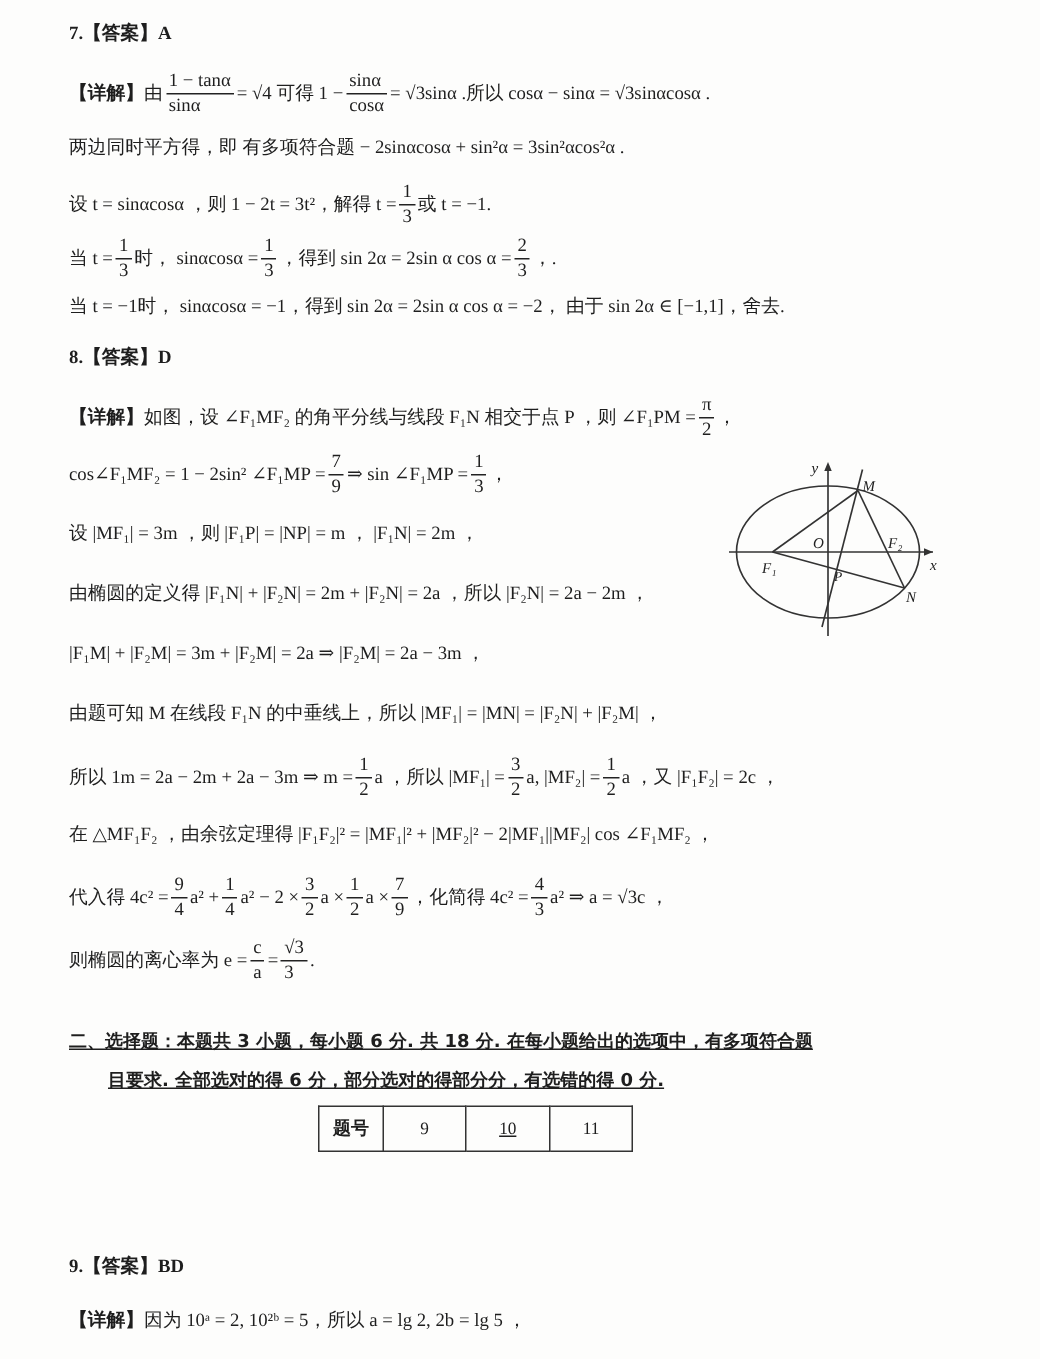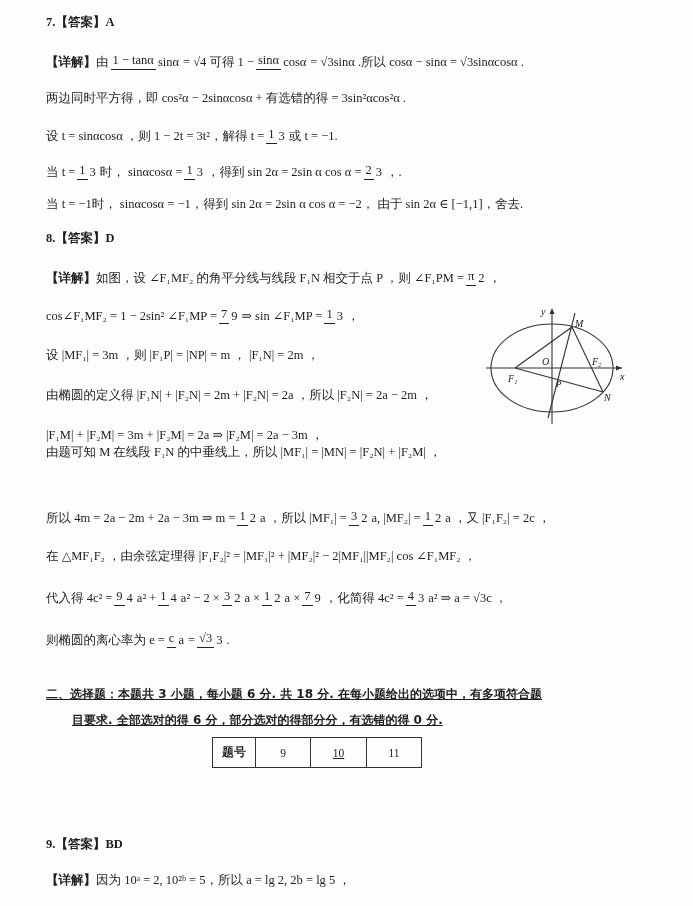--- a/index.html
+++ b/index.html
@@ -15,21 +15,21 @@
   .line {
     position: absolute; left: 46px;
     white-space: nowrap;
     display: flex; align-items: center;
     height: 20px;
     transform: translateY(-50%);
     line-height: 1;
   }
   .head { font-weight: bold; font-size: 12.5px; }
   .frac {
-    display: inline-flex; flex-direction: row; align-items: center;
+    display: inline-flex; flex-direction: column; 
     vertical-align: middle; margin: 0 2px; line-height: 1.05;
   }
   .frac .num { padding: 0 2px 1px; border-bottom: 1px solid #222; }
   .frac .den { padding: 1px 2px 0; }
   .sec { font-weight: bold; font-family: "DejaVu Sans", sans-serif; font-size: 12px; text-decoration: underline; }
   table.ans {
     position: absolute; left: 212px; top: 737px;
     border-collapse: collapse;
     font-size: 11.5px;
   }
@@ -62,21 +62,21 @@
       </span>
     <span>= √4 可得 1 −</span>
     <span class="frac">
         <span class="num">sinα</span>
         <span class="den">cosα</span>
       </span>
     <span>= √3sinα .所以 cosα − sinα = √3sinαcosα .</span>
   </div>
 
   <div class="line" style="top:98px">
-    <span>两边同时平方得，即 cos²α − 2sinαcosα + 有选错的得 = 3sin²αcos²α .</span>
+    <span>两边同时平方得，即 有多项符合题 − 2sinαcosα + sin²α = 3sin²αcos²α .</span>
   </div>
 
   <div class="line" style="top:136px; height:30px">
     <span>设 t = sinαcosα ，则 1 − 2t = 3t²，解得 t =</span>
     <span class="frac">
         <span class="num">1</span>
         <span class="den">3</span>
       </span>
     <span>或 t = −1.</span>
   </div>
@@ -137,26 +137,26 @@
   </div>
 
   <div class="line" style="top:395px">
     <span>由椭圆的定义得 |F₁N| + |F₂N| = 2m + |F₂N| = 2a ，所以 |F₂N| = 2a − 2m ，</span>
   </div>
 
   <div class="line" style="top:435px">
     <span>|F₁M| + |F₂M| = 3m + |F₂M| = 2a ⇒ |F₂M| = 2a − 3m ，</span>
   </div>
 
-  <div class="line" style="top:452px">
+  <div class="line" style="top:475px">
     <span>由题可知 M 在线段 F₁N 的中垂线上，所以 |MF₁| = |MN| = |F₂N| + |F₂M| ，</span>
   </div>
 
   <div class="line" style="top:518px; height:30px">
-    <span>所以 4m = 2a − 2m + 2a − 3m ⇒ m =</span>
+    <span>所以 1m = 2a − 2m + 2a − 3m ⇒ m =</span>
     <span class="frac">
         <span class="num">1</span>
         <span class="den">2</span>
       </span>
     <span>a ，所以 |MF₁| =</span>
     <span class="frac">
         <span class="num">3</span>
         <span class="den">2</span>
       </span>
     <span>a, |MF₂| =</span>

